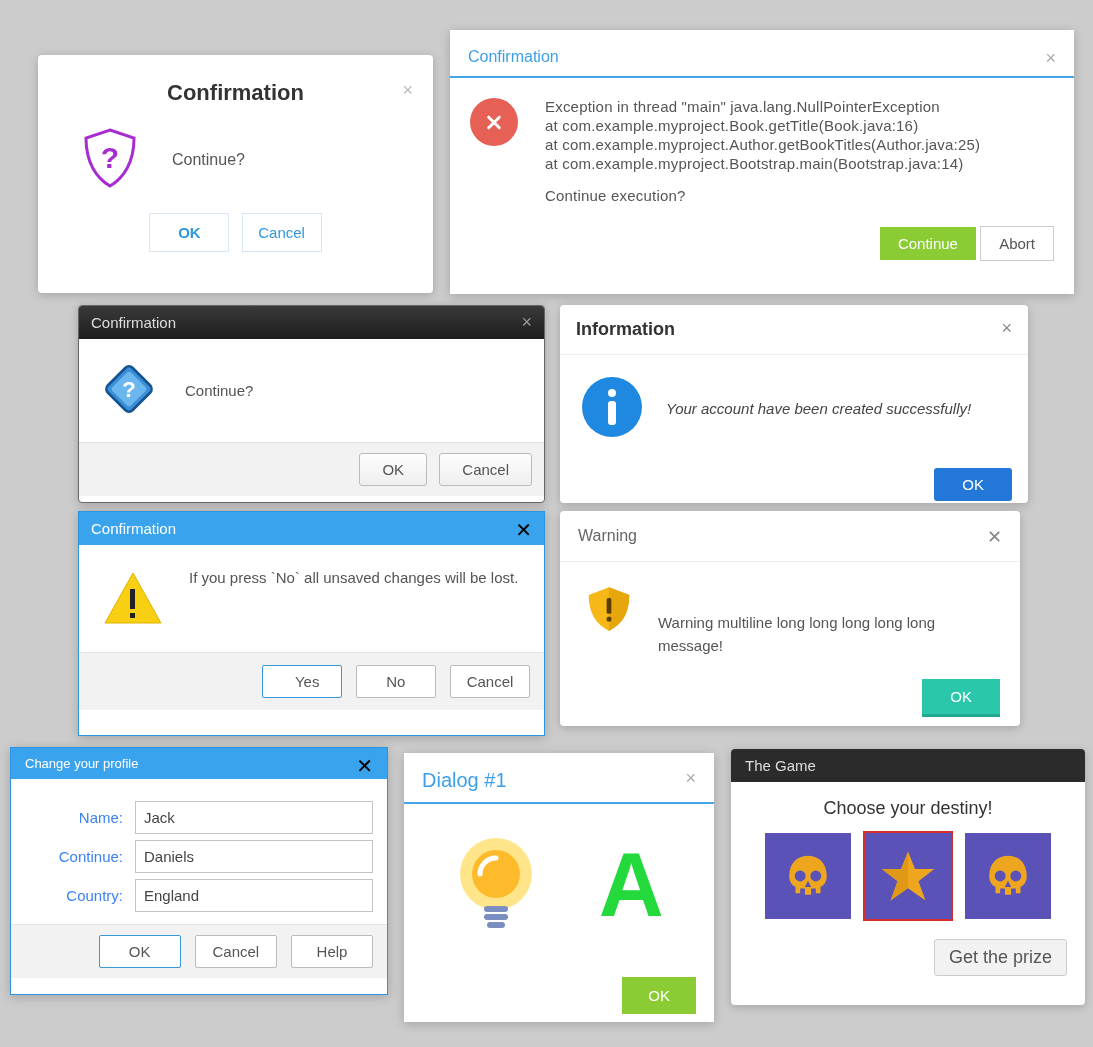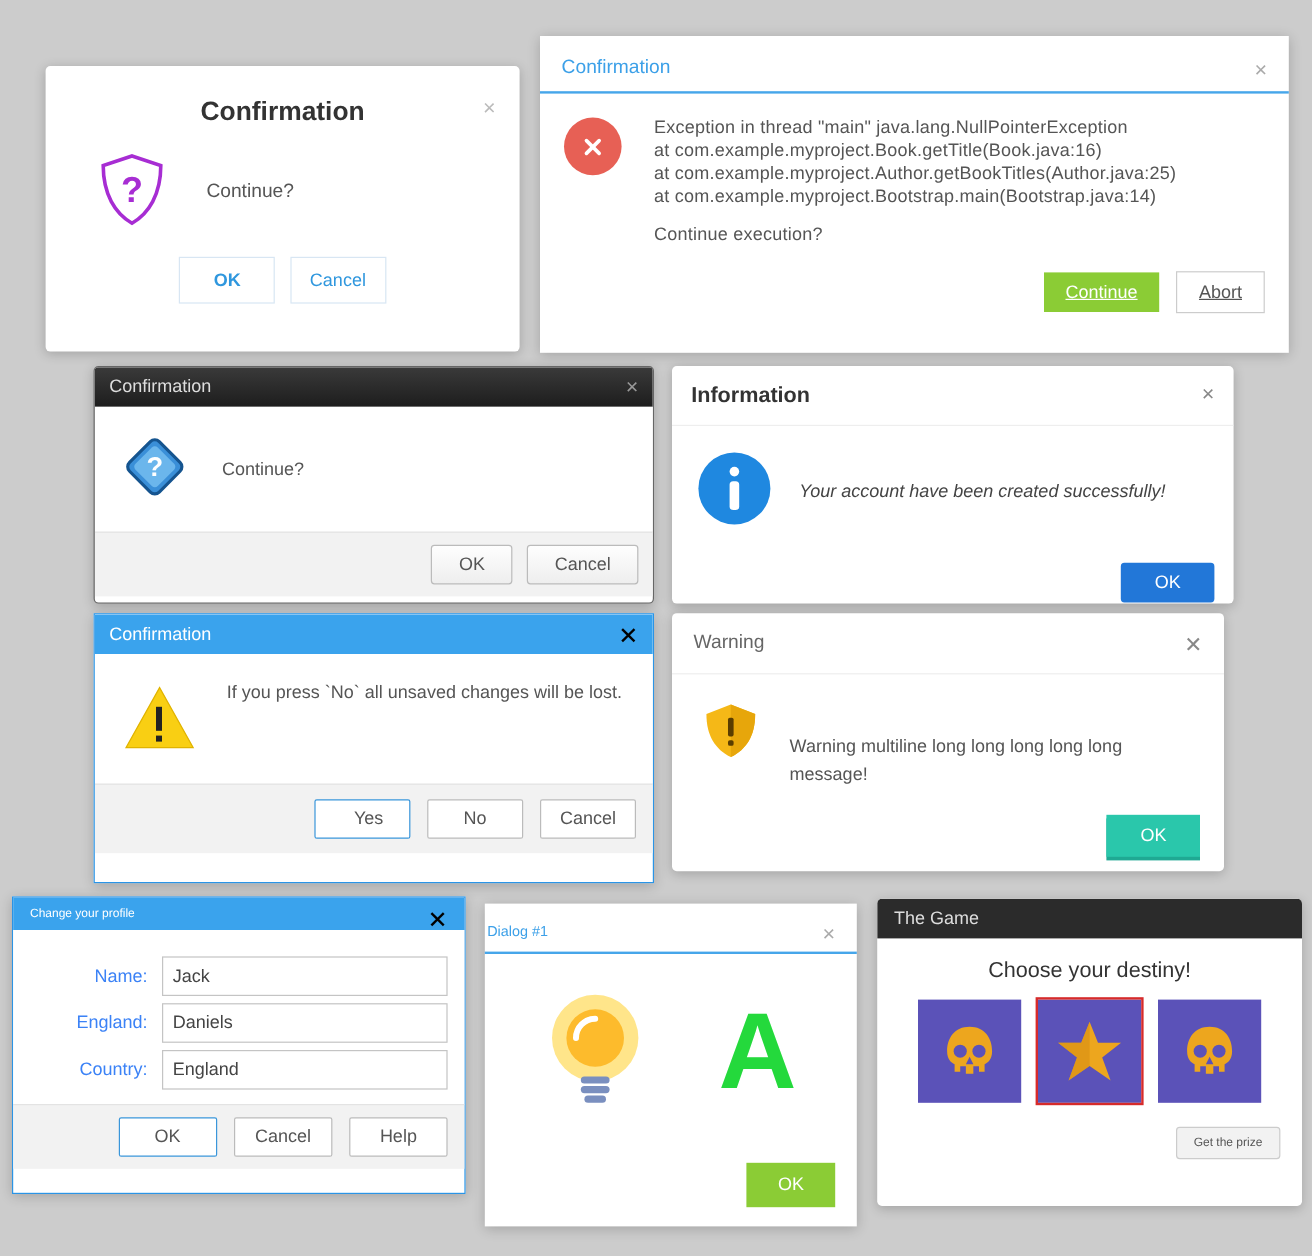--- a/index.html
+++ b/index.html
@@ -36,21 +36,21 @@
   #d2 .body { display:flex; padding:20px; }
   #d2 .iconwrap { width:75px; }
   #d2 .redx { width:48px; height:48px; border-radius:50%; background:#e76055; display:flex; align-items:center; justify-content:center; }
   #d2 .redx::before { content:""; width:18px; height:3px; background:#fff; position:absolute; transform:rotate(45deg); border-radius:2px; }
   #d2 .redx::after  { content:""; width:18px; height:3px; background:#fff; position:absolute; transform:rotate(-45deg); border-radius:2px; }
   #d2 .redx { position:relative; }
   #d2 .text { font-family:"Segoe UI",Arial,sans-serif; color:#555; font-size:15px; letter-spacing:0.2px; }
   #d2 .text div { margin-bottom:2px; }
   #d2 .prompt { margin-top:15px; }
   #d2 .btns { text-align:right; padding:0 20px 0 0; }
-  #d2 .btn { padding:8px 18px; margin-left:10px; font-size:15px;text-decoration:underline; }
+  #d2 .btn { padding:8px 18px; font-size:15px; }
   #d2 .btn.green { background:#8bcc35; color:#fff; border:none; }
   #d2 .btn.white { background:#fff; border:1px solid #ccc; color:#555; }
 
   
   #d3 { left:78px; top:305px; width:467px; height:198px; border:1px solid #666; border-radius:4px; overflow:hidden; }
   #d3 .title { background:linear-gradient(#3a3a3a,#1d1d1d); color:#ddd; padding:8px 12px; font-size:15px; }
   #d3 .close-x { right:12px; top:6px; color:#999; }
   #d3 .body { display:flex; align-items:center; padding:22px; background:#fff; }
   #d3 .msg { margin-left:28px; color:#555; }
   #d3 .foot { background:#f2f2f2; padding:10px 12px; text-align:right; border-top:1px solid #e3e3e3; }
@@ -80,48 +80,48 @@
   #d6 .title { color:#666; padding:16px 18px; font-size:16px; }
   #d6 .close-x { right:18px; top:15px; color:#888; }
   #d6 .hr { border-bottom:1px solid #eee; }
   #d6 .body { display:flex; padding:22px 24px; }
   #d6 .msg { margin-left:24px; color:#555; line-height:1.5;margin-top:28px; }
   #d6 .foot { text-align:right; padding:0 20px 16px; }
   #d6 .btn { background:#2ac7ab; color:#fff; border:none; padding:9px 28px; font-size:15px; box-shadow:0 3px 0 #1fa993; }
 
   
   #d7 { left:10px; top:747px; width:378px; height:248px; border:1px solid #2a94e6; }
-  #d7 .title { background:#3aa3ed; color:#fff; padding:8px 14px; font-size:10px; }
+  #d7 .title { background:#3aa3ed; color:#fff; padding:8px 14px; font-size:13px; }
   #d7 .close-x { right:14px; top:6px; color:#000; font-size:20px; }
   #d7 .body { padding:16px 14px 6px 14px; background:#fff; }
   #d7 .row { display:flex; align-items:center; margin:6px 0; }
   #d7 .lbl { width:110px; text-align:right; padding-right:12px; color:#3b82f6; }
   #d7 input { flex:1; padding:7px 8px; border:1px solid #c4c4c4; font-size:15px; color:#444; }
   #d7 .foot { background:#f2f2f2; padding:10px 14px; text-align:right; border-top:1px solid #e3e3e3; }
   #d7 .btn { width:82px; padding:7px 0; border:1px solid #bbb; background:#fff; color:#555; border-radius:2px; margin-left:10px; font-size:15px; }
   #d7 .btn.sel { border:1px solid #3a96da; }
 
   
   #d8 { left:404px; top:753px; width:310px; height:269px; }
-  #d8 .title { color:#3ca0e8; padding:16px 18px 10px 2px; font-size:12px; border-bottom:2px solid #46a6ea; }
+  #d8 .title { color:#3ca0e8; padding:16px 18px 10px 18px; font-size:20px; border-bottom:2px solid #46a6ea; }
   #d8 .close-x { right:18px; top:15px; }
   #d8 .body { display:flex; align-items:center; justify-content:space-around; padding:30px 20px; }
   #d8 .bigA { font-size:90px; font-weight:700; color:#24d93c; font-family:Arial,sans-serif; }
   #d8 .foot { text-align:right; padding:10px 18px 14px; }
   #d8 .btn { background:#8bcc35; color:#fff; border:none; padding:10px 26px; font-size:15px; }
 
   
   #d9 { left:731px; top:749px; width:354px; height:256px; border-radius:4px; overflow:hidden; }
   #d9 .title { background:#2b2b2b; color:#ddd; padding:8px 14px; font-size:15px; }
   #d9 .sub { text-align:center; font-size:18px; color:#333; padding:16px 0 14px; }
   #d9 .tiles { display:flex; justify-content:center; gap:14px; }
   #d9 .tile { width:86px; height:86px; background:#5b52b8; display:flex; align-items:center; justify-content:center; }
   #d9 .tile.sel { outline:2px solid #d62b2b; }
   #d9 .foot { text-align:right; padding:20px 18px 0; }
-  #d9 .btn { background:#f2f2f2; border:1px solid #ccc; color:#555; padding:7px 14px; border-radius:3px; font-size:10px; }
+  #d9 .btn { background:#f2f2f2; border:1px solid #ccc; color:#555; padding:7px 14px; border-radius:3px; font-size:18px; }
 
   
   .icon-xl { width:64px; height:64px; }
   .icon-lg { width:56px; height:56px; }
   .icon-md { width:50px; height:50px; }
 </style>
 </head>
 <body>
 
 <div id="d1" class="dlg shadow radius">
@@ -243,21 +243,21 @@
 
 <div id="d7" class="dlg shadow">
   <div class="title">Change your profile</div>
   <span class="close-x">✕</span>
   <div class="body">
     <div class="row">
       <span class="lbl">Name:</span>
       <input value="Jack" style="">
     </div>
     <div class="row">
-      <span class="lbl">England:</span>
+      <span class="lbl">Continue:</span>
       <input value="Daniels" style="">
     </div>
     <div class="row">
       <span class="lbl">Country:</span>
       <input value="England" style="">
     </div>
   </div>
   <div class="foot">
     <span class="btn sel">OK</span>
     <span class="btn">Cancel</span>

